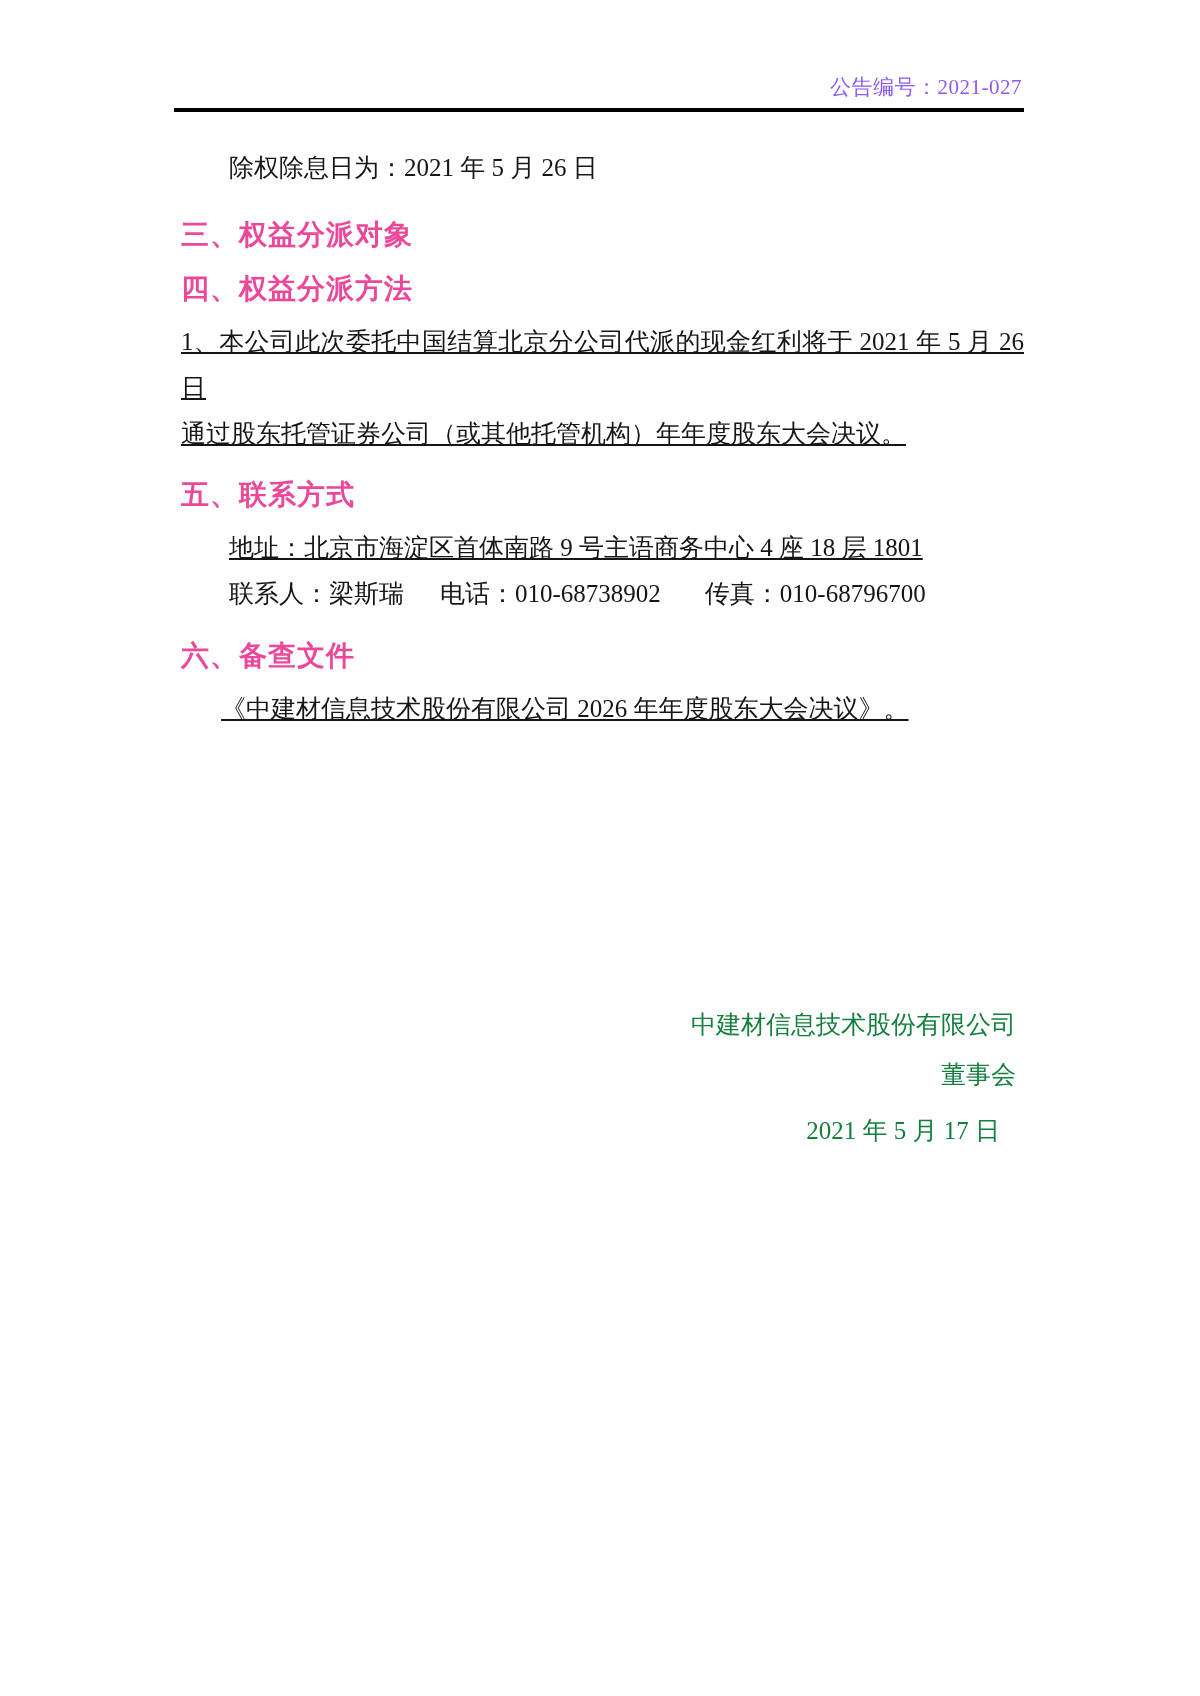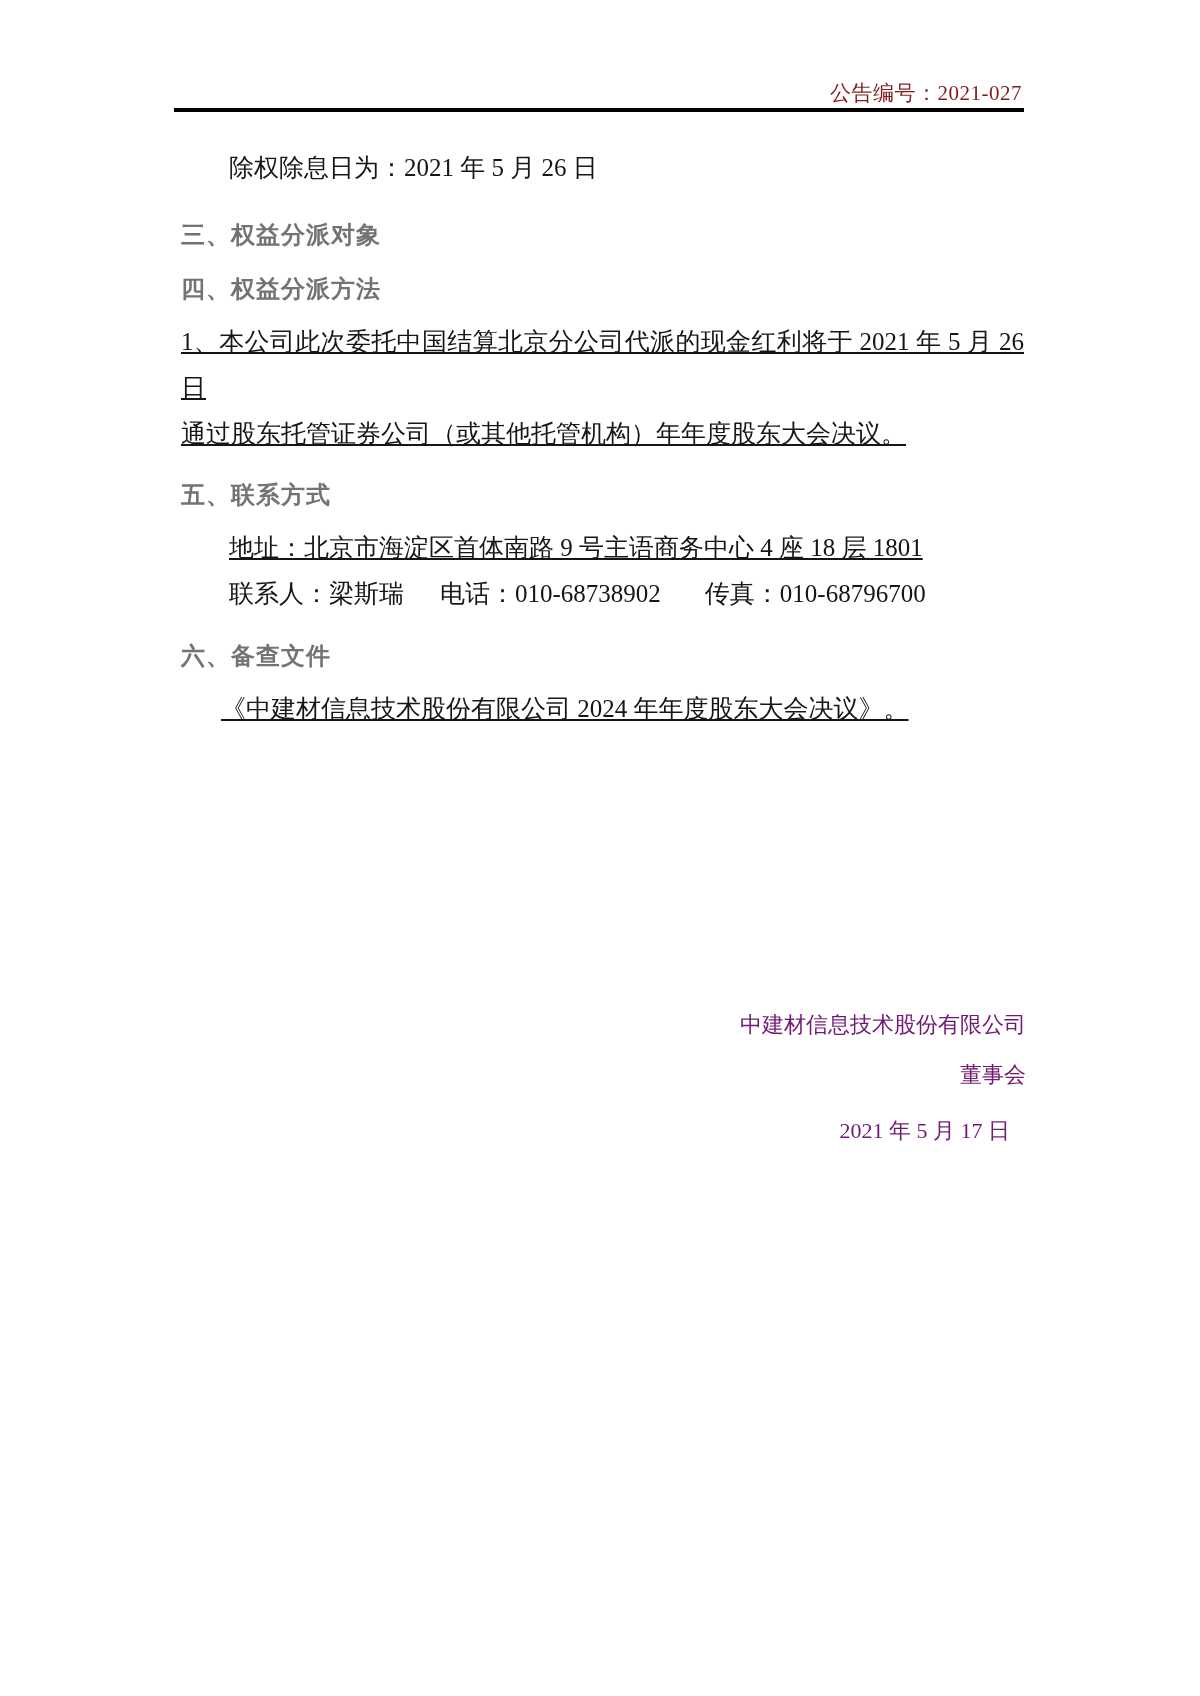--- a/index.html
+++ b/index.html
@@ -12,26 +12,26 @@
   .page {
     position: relative;
     width: 1200px;
     height: 1696px;
     background: #ffffff;
     color: #141414;
     overflow: hidden;
   }
   .header-no {
     position: absolute;
-    top: 80px;
+    top: 74px;
     right: 178px;
     font-size: 21px;
     line-height: 26px;
     letter-spacing: 0.5px;
-    color: #7f1d1d;
+    color: #8b5cf6;
   }
   .rule {
     position: absolute;
     top: 108px;
     left: 174px;
     width: 850px;
     height: 4px;
     background: #000;
   }
   .content {
@@ -43,40 +43,40 @@
     line-height: 46px;
     color: #161616;
   }
   .line { min-height: 46px; }
   .indent { text-indent: 48px; }
   .indent-sm { text-indent: 40px; }
   .fill { text-align: justify; text-align-last: justify; }
   .heading {
     font-family: "Liberation Sans", "DejaVu Sans", sans-serif;
     font-weight: bold;
-    font-size: 24px;
-    color: #737373;
+    font-size: 28px;
+    color: #ec4899;
     letter-spacing: 1px;
   }
   .mt21 { margin-top: 21px; }
   .mt16 { margin-top: 16px; }
   .mt15 { margin-top: 15px; }
   .mt10 { margin-top: 8px; }
   .mt7  { margin-top: 7px; text-decoration: underline; }
   .mt4  { margin-top: 4px; }
   .contact-line .gap1 { margin-left: 36px; }
   .contact-line .gap2 { margin-left: 44px; }
   .signature {
     position: absolute;
     top: 1002px;
-    right: 174px;
+    right: 184px;
     text-align: right;
-    font-size: 22px;
+    font-size: 25px;
     line-height: 46px;
-    color: #701a75;
+    color: #15803d;
   }
   .signature .date-line { padding-right: 16px; margin-top: 10px; }
   .signature .board-line { margin-top: 4px; }
 </style>
 </head>
 <body>
 
 <div class="page">
 
   <div class="header-no">公告编号：2021-027</div>
@@ -100,21 +100,21 @@
     <div class="line heading mt15">五、联系方式</div>
 
     <div class="line indent mt7">地址：北京市海淀区首体南路 9 号主语商务中心 4 座 18 层 1801</div>
 
     <div class="line indent contact-line">
       <span>联系人：梁斯瑞</span><span class="gap1">电话：010-68738902</span><span class="gap2">传真：010-68796700</span>
     </div>
 
     <div class="line heading mt16">六、备查文件</div>
 
-    <div class="line indent-sm mt7">《中建材信息技术股份有限公司 2024 年年度股东大会决议》。</div>
+    <div class="line indent-sm mt7">《中建材信息技术股份有限公司 2026 年年度股东大会决议》。</div>
 
   </div>
 
   <div class="signature">
     <div class="line">中建材信息技术股份有限公司</div>
     <div class="line board-line">董事会</div>
     <div class="line date-line">2021 年 5 月 17 日</div>
   </div>
 
 </div>

